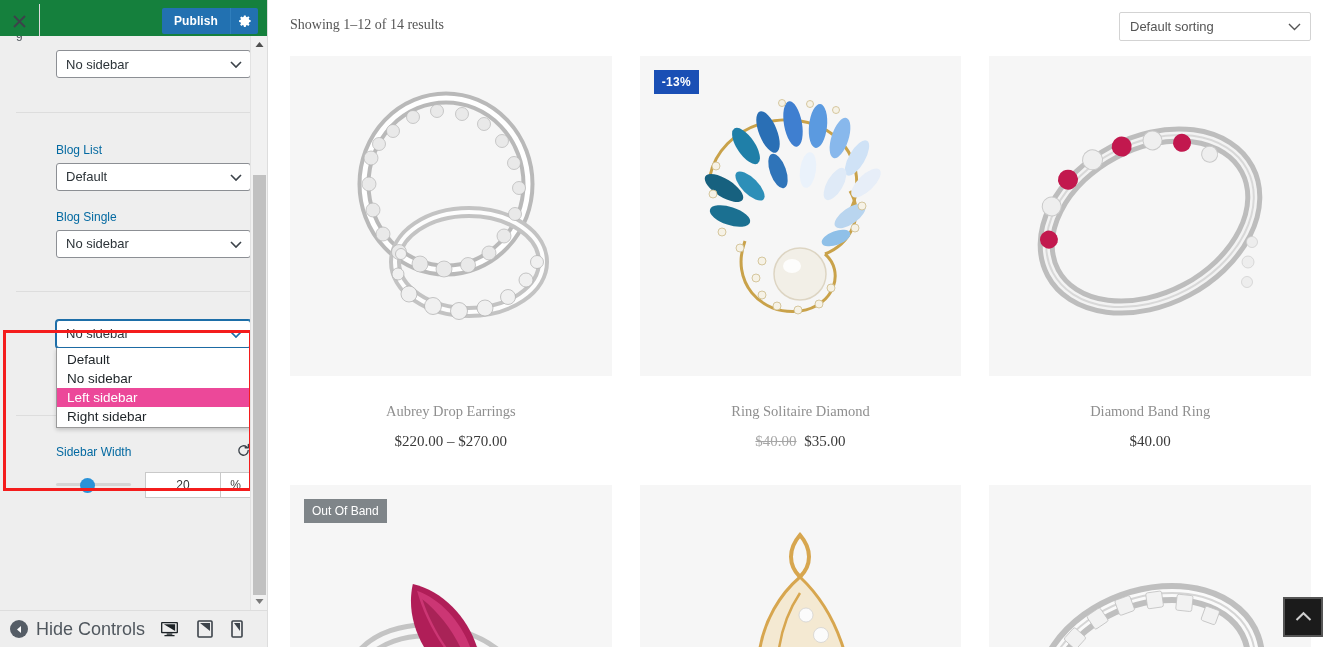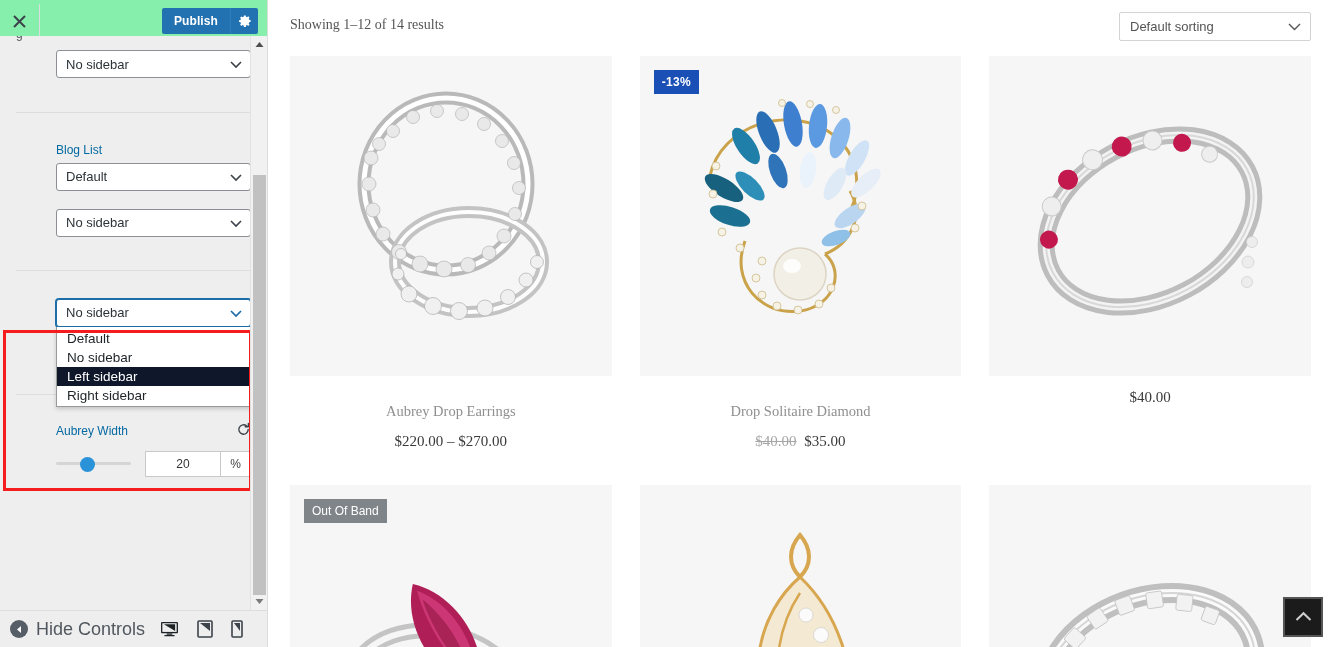--- a/index.html
+++ b/index.html
@@ -16,21 +16,21 @@
   .customizer {
     position: relative;
     width: 268px; height: 647px;
     background: #eeeeee;
     border-right: 1px solid #dddddd;
     flex: 0 0 268px;
   }
   .cz-header {
     position: relative;
     height: 43px;
-    background: #86efac;
+    background: #15803d;
     border-bottom: 1px solid #dddddd;
     display: flex; align-items: center; gap: 42px;
   }
   .cz-close {
     width: 40px; height: 34px;
     display: flex; align-items: center; justify-content: center;
     border-right: 1px solid #dddddd;
     color: #3c434a; font-size: 16px; line-height: 1;
     cursor: pointer; background: transparent;
   }
@@ -312,20 +312,21 @@
             <svg width="12" height="8" viewBox="0 0 12 8">
                 <path d="M1 1.5 L6 6.5 L11 1.5" stroke="#3c434a" stroke-width="1.6" fill="none"></path>
               </svg>
           </span>
         </div>
       </div>
 
       <div style="height:18px;"></div>
 
       <div class="cz-control">
+        <span class="ctl-label">Blog Single</span>
         <div class="cz-select">
           <span>No sidebar</span>
           <span class="caret">
             <svg width="12" height="8" viewBox="0 0 12 8">
                 <path d="M1 1.5 L6 6.5 L11 1.5" stroke="#3c434a" stroke-width="1.6" fill="none"></path>
               </svg>
           </span>
         </div>
       </div>
 
@@ -338,32 +339,32 @@
           <span>No sidebar</span>
           <span class="caret">
             <svg width="12" height="8" viewBox="0 0 12 8">
                 <path d="M1 1.5 L6 6.5 L11 1.5" stroke="#1d6ea8" stroke-width="1.7" fill="none"></path>
               </svg>
           </span>
         </div>
         <div class="dropdown-list">
           <div class="dd-opt">Default</div>
           <div class="dd-opt">No sidebar</div>
-          <div class="dd-opt selected" style="background: #0f172a;">Left sidebar</div>
+          <div class="dd-opt selected" style="background: #ec4899;">Left sidebar</div>
           <div class="dd-opt">Right sidebar</div>
         </div>
       </div>
 
       <div style="height:67px;"></div>
       <div class="cz-sep"></div>
       <div style="height:27px;"></div>
 
       <div class="cz-control">
         <div class="slider-head">
-          <span class="ctl-label" style="margin:0;">Aubrey Width</span>
+          <span class="ctl-label" style="margin:0;">Sidebar Width</span>
           <span class="reset-icon">
             <svg width="15" height="15" viewBox="0 0 16 16" aria-hidden="true">
               <path d="M13 8a5 5 0 1 1-1.6-3.7" stroke="#3c434a" stroke-width="1.5" fill="none" stroke-linecap="round"></path>
               <path d="M13.2 1.6 L13.2 5 L9.8 5" stroke="#3c434a" stroke-width="1.5" fill="none" stroke-linecap="round" stroke-linejoin="round"></path>
             </svg>
           </span>
         </div>
         <div class="slider-row">
           <div class="slider-track-wrap">
             <div class="slider-track"></div>
@@ -534,21 +535,21 @@
               <circle cx="66" cy="100" r="4"></circle>
                 <circle cx="63" cy="128" r="4"></circle>
               <circle cx="72" cy="166" r="4"></circle>
                 <circle cx="90" cy="182" r="4"></circle>
               <circle cx="160" cy="38" r="3.5"></circle>
                 <circle cx="186" cy="44" r="3.5"></circle>
               <circle cx="132" cy="37" r="3.5"></circle>
             </g>
           </svg>
         </div>
-        <div class="product-title">Drop Solitaire Diamond</div>
+        <div class="product-title">Ring Solitaire Diamond</div>
         <div class="product-price">
           <span class="price-old">$40.00</span>
           <span>$35.00</span>
         </div>
       </div>
 
       <div class="product">
         <div class="product-media">
           <svg class="jewel" width="300" height="300" viewBox="0 0 300 300">
             <g transform="rotate(-28 150 155)">
@@ -566,20 +567,21 @@
                 <circle cx="234" cy="124" r="8" fill="#eeeeee" stroke="#c9c9c9"></circle>
               </g>
             </g>
             <g fill="#ededed" stroke="#cccccc" stroke-width=".7">
               <circle cx="248" cy="196" r="6"></circle>
                 <circle cx="252" cy="176" r="5.5"></circle>
               <circle cx="247" cy="216" r="5.5"></circle>
             </g>
           </svg>
         </div>
+        <div class="product-title">Diamond Band Ring</div>
         <div class="product-price">
           <span>$40.00</span>
         </div>
       </div>
 
       <div class="product" style="margin-top:35px;">
         <div class="product-media">
           <span class="badge stock" style="background: rgb(127, 133, 137);">Out Of Band</span>
           <svg class="jewel" width="300" height="300" viewBox="0 0 300 300">
             <g transform="rotate(18 150 170)">

